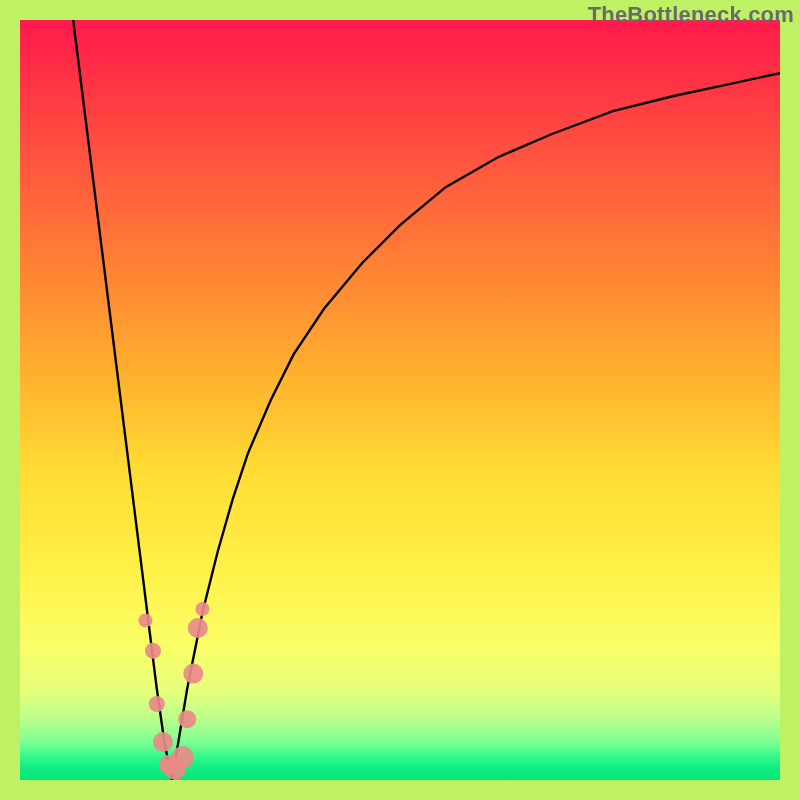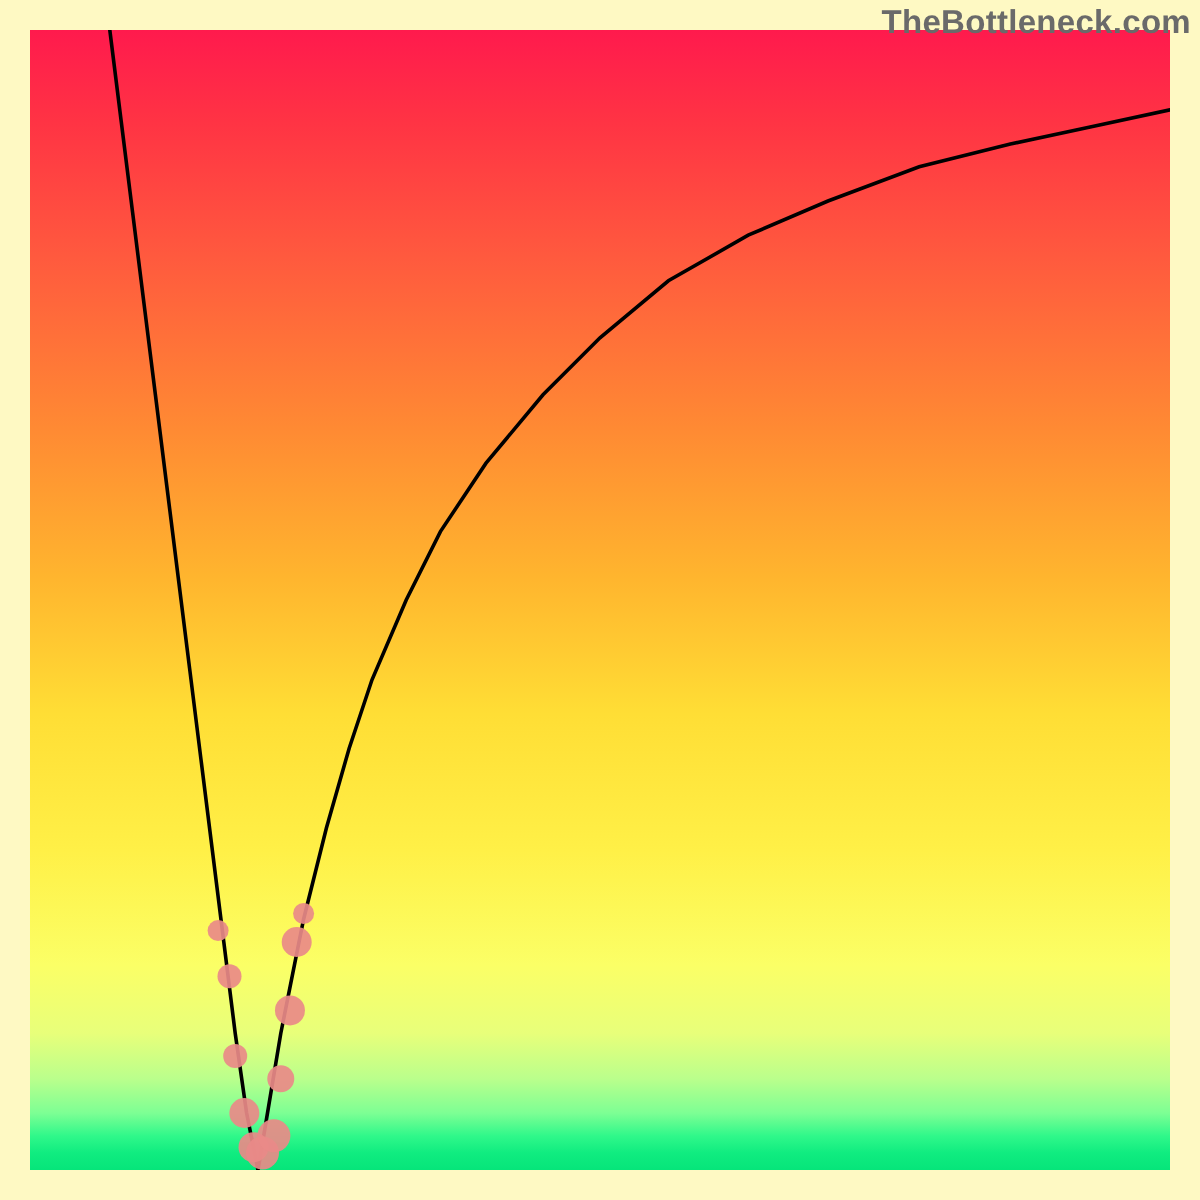--- a/index.html
+++ b/index.html
@@ -7,21 +7,21 @@
     padding: 0;
     width: 800px;
     height: 800px;
     overflow: hidden;
     background: #000;
   }
   .frame {
     position: relative;
     width: 800px;
     height: 800px;
-    background: #fef9c3;
+    background: #bef264;
   }
   .plot {
     position: absolute;
     left: 20px;
     top: 20px;
     width: 760px;
     height: 760px;
     background: linear-gradient(to bottom,
       #ff1a4d 0%,
       #ff3344 8%,

